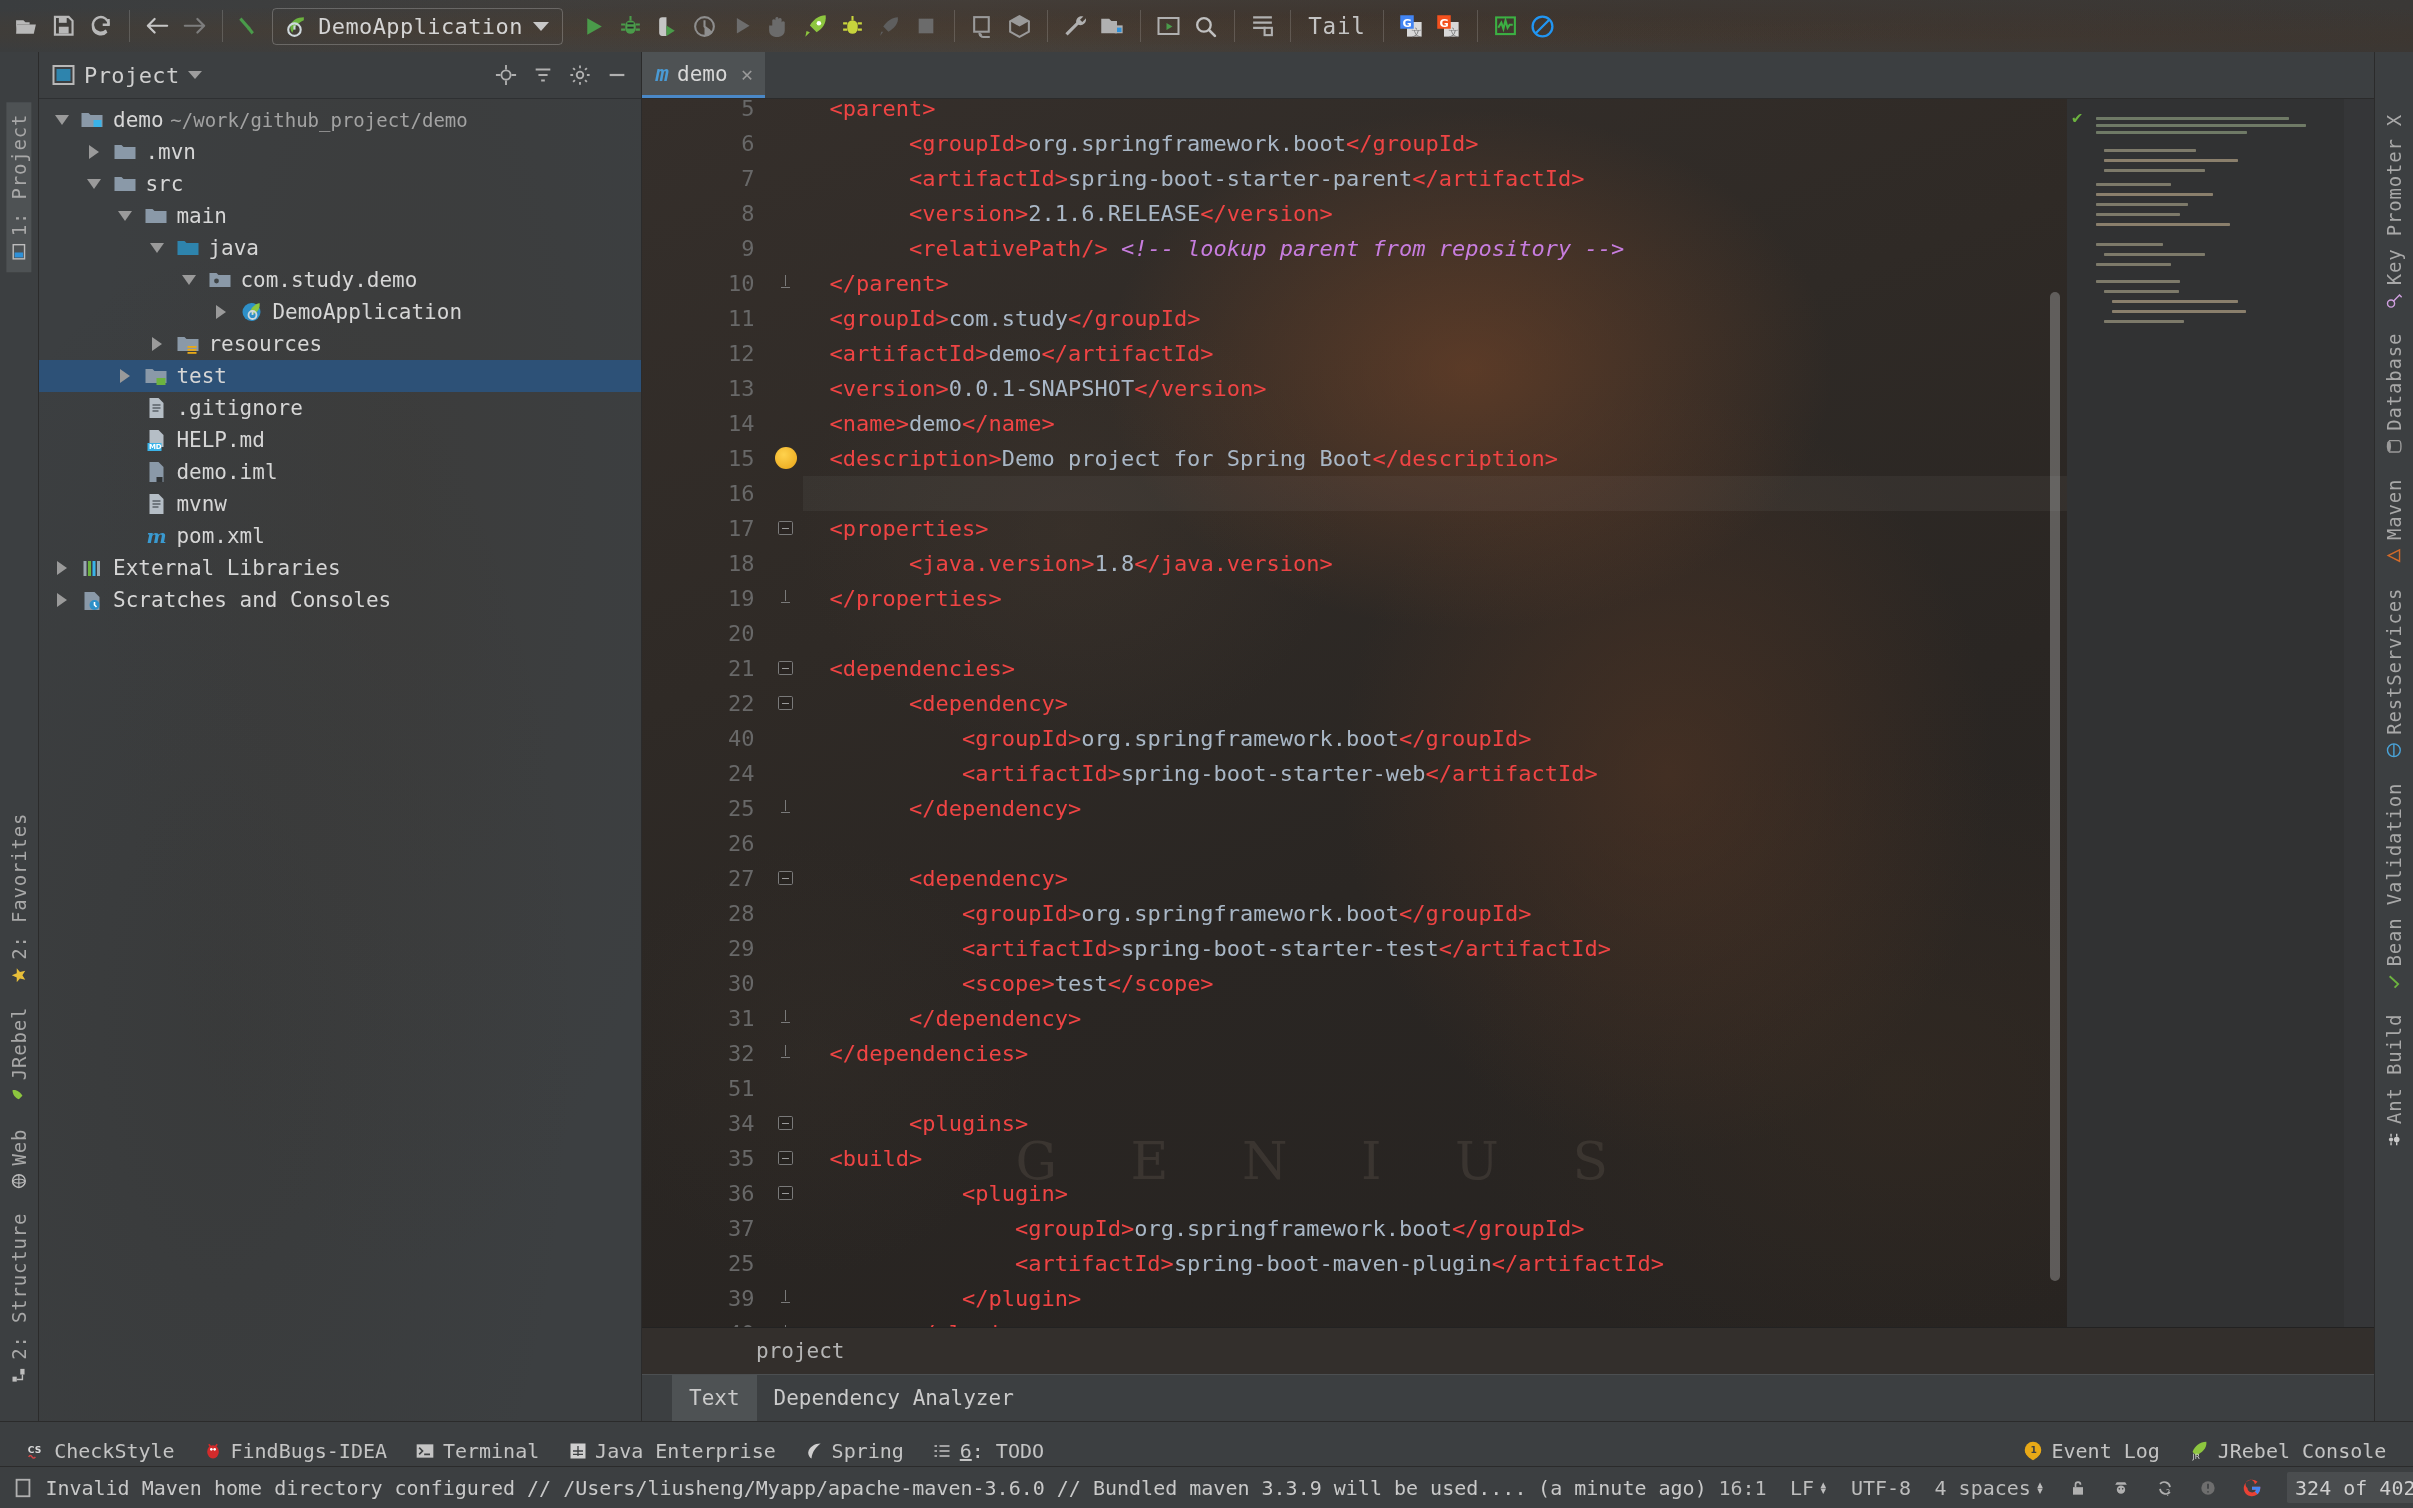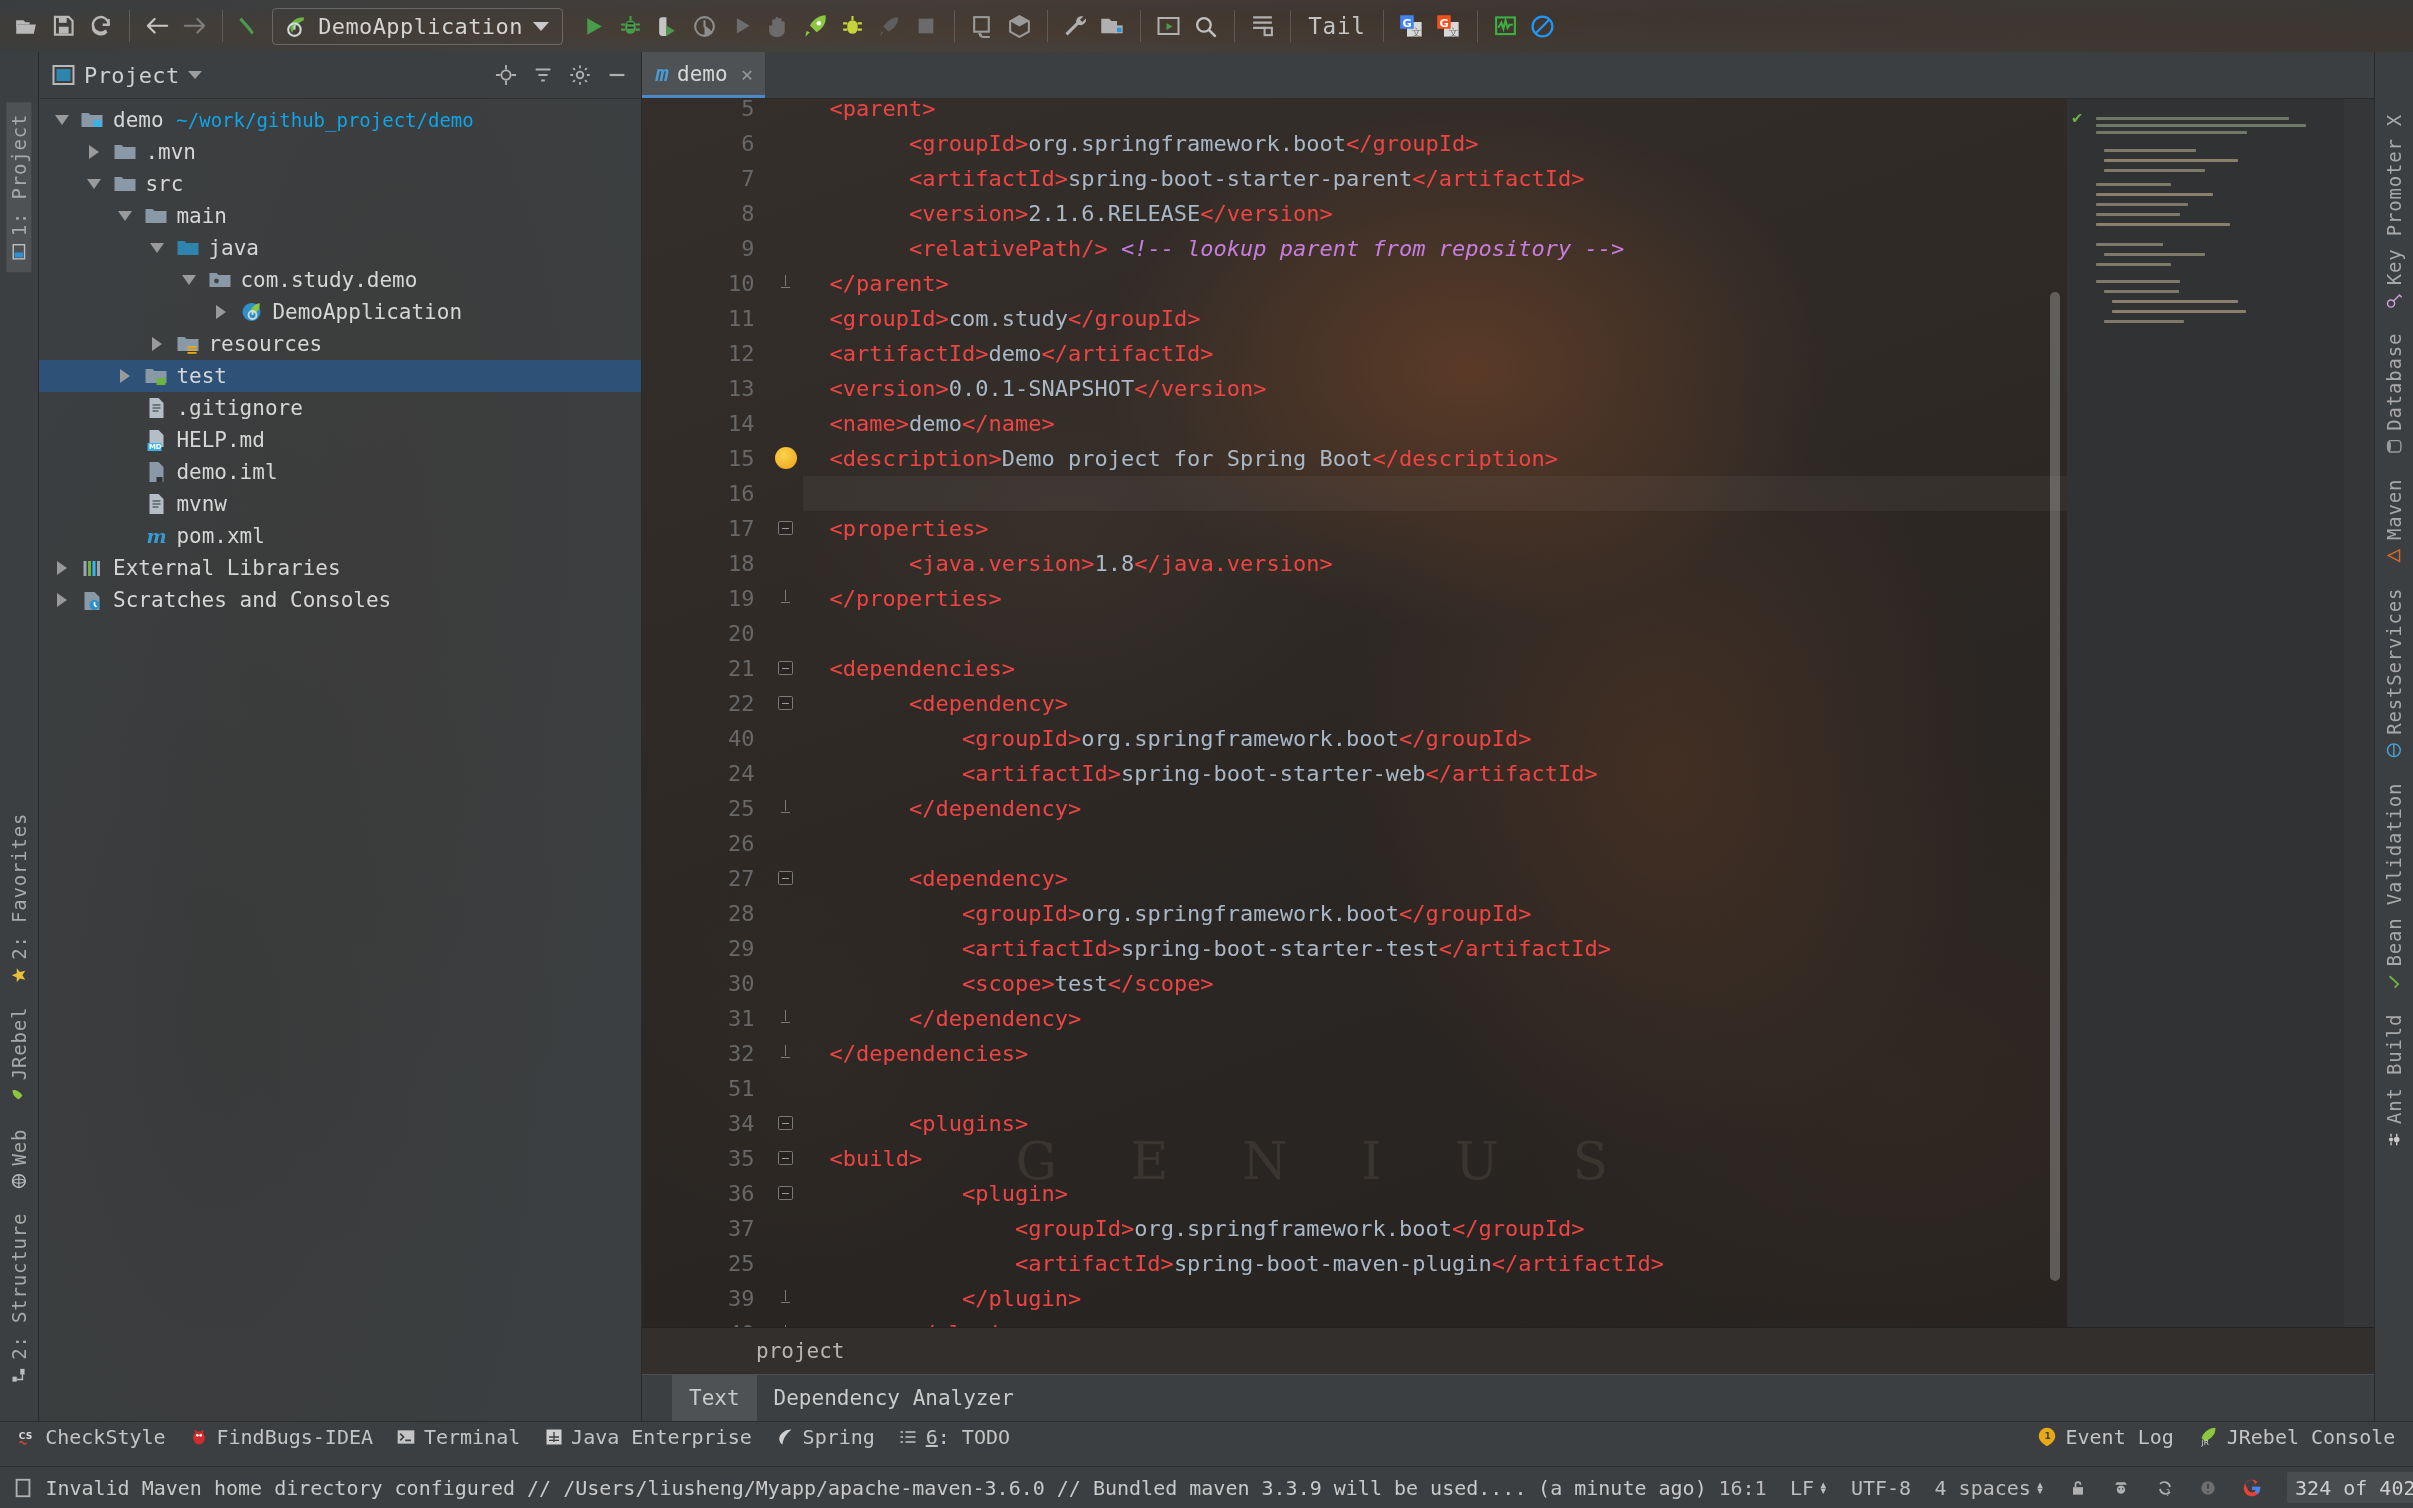--- a/index.html
+++ b/index.html
@@ -120,21 +120,21 @@
   .node.sel { background: #2d5177; }
   .node .arrow {
     width: 22px; flex:0 0 22px; display:flex; align-items:center; justify-content:center;
   }
   .node .arrow i {
     width:0;height:0;display:block;
   }
   .arrow.closed i{ border-top:7.5px solid transparent;border-bottom:7.5px solid transparent;border-left:10px solid #9a9a9a;}
   .arrow.open i{ border-left:7.5px solid transparent;border-right:7.5px solid transparent;border-top:10px solid #9a9a9a;}
   .node .nicon { width: 27px; flex:0 0 27px; display:flex;align-items:center;justify-content:center;}
-  .node .path { color: #0ea5e9; font-size: 19px; margin-left: 6px;}
+  .node .path { color: #a3a3a3; font-size: 19px; margin-left: 0;}
 
   
   .editor-col { flex: 1 1 auto; display: flex; flex-direction: column; min-width: 0; min-height: 0;}
   .tabbar {
     height: 47px; flex: 0 0 47px;
     background: #3c3f41;
     display: flex; align-items: stretch;
     border-bottom: 0.8px solid #2b2b2b;
   }
   .etab {
@@ -254,24 +254,25 @@
   }
   .subtab {
     display:flex;align-items:center;padding: 0 17px;
     color:#cacaca;font-size:21px;
   }
   .subtab.sel { background: #4e5254; }
 
   
   .toolwin-bar {
     height: 45px; flex: 0 0 45px;
-    display: flex; align-items: flex-start;
+    display: flex; align-items: flex-end;
     background: #3c3f41;
     border-top: 0.8px solid #2b2b2b;
-    padding: 0 6px;
+    padding: 0 15px;
+    gap: 5px;
   }
   .tw {
     display: flex; align-items: center; gap: 7.5px;
     color: #c4c4c4; font-size: 20px;
     padding: 3.4px 11.7px;
     white-space: nowrap;
   }
   .tw u { text-decoration: underline; }
   .tw-spacer { flex: 1 1 auto; }
 

